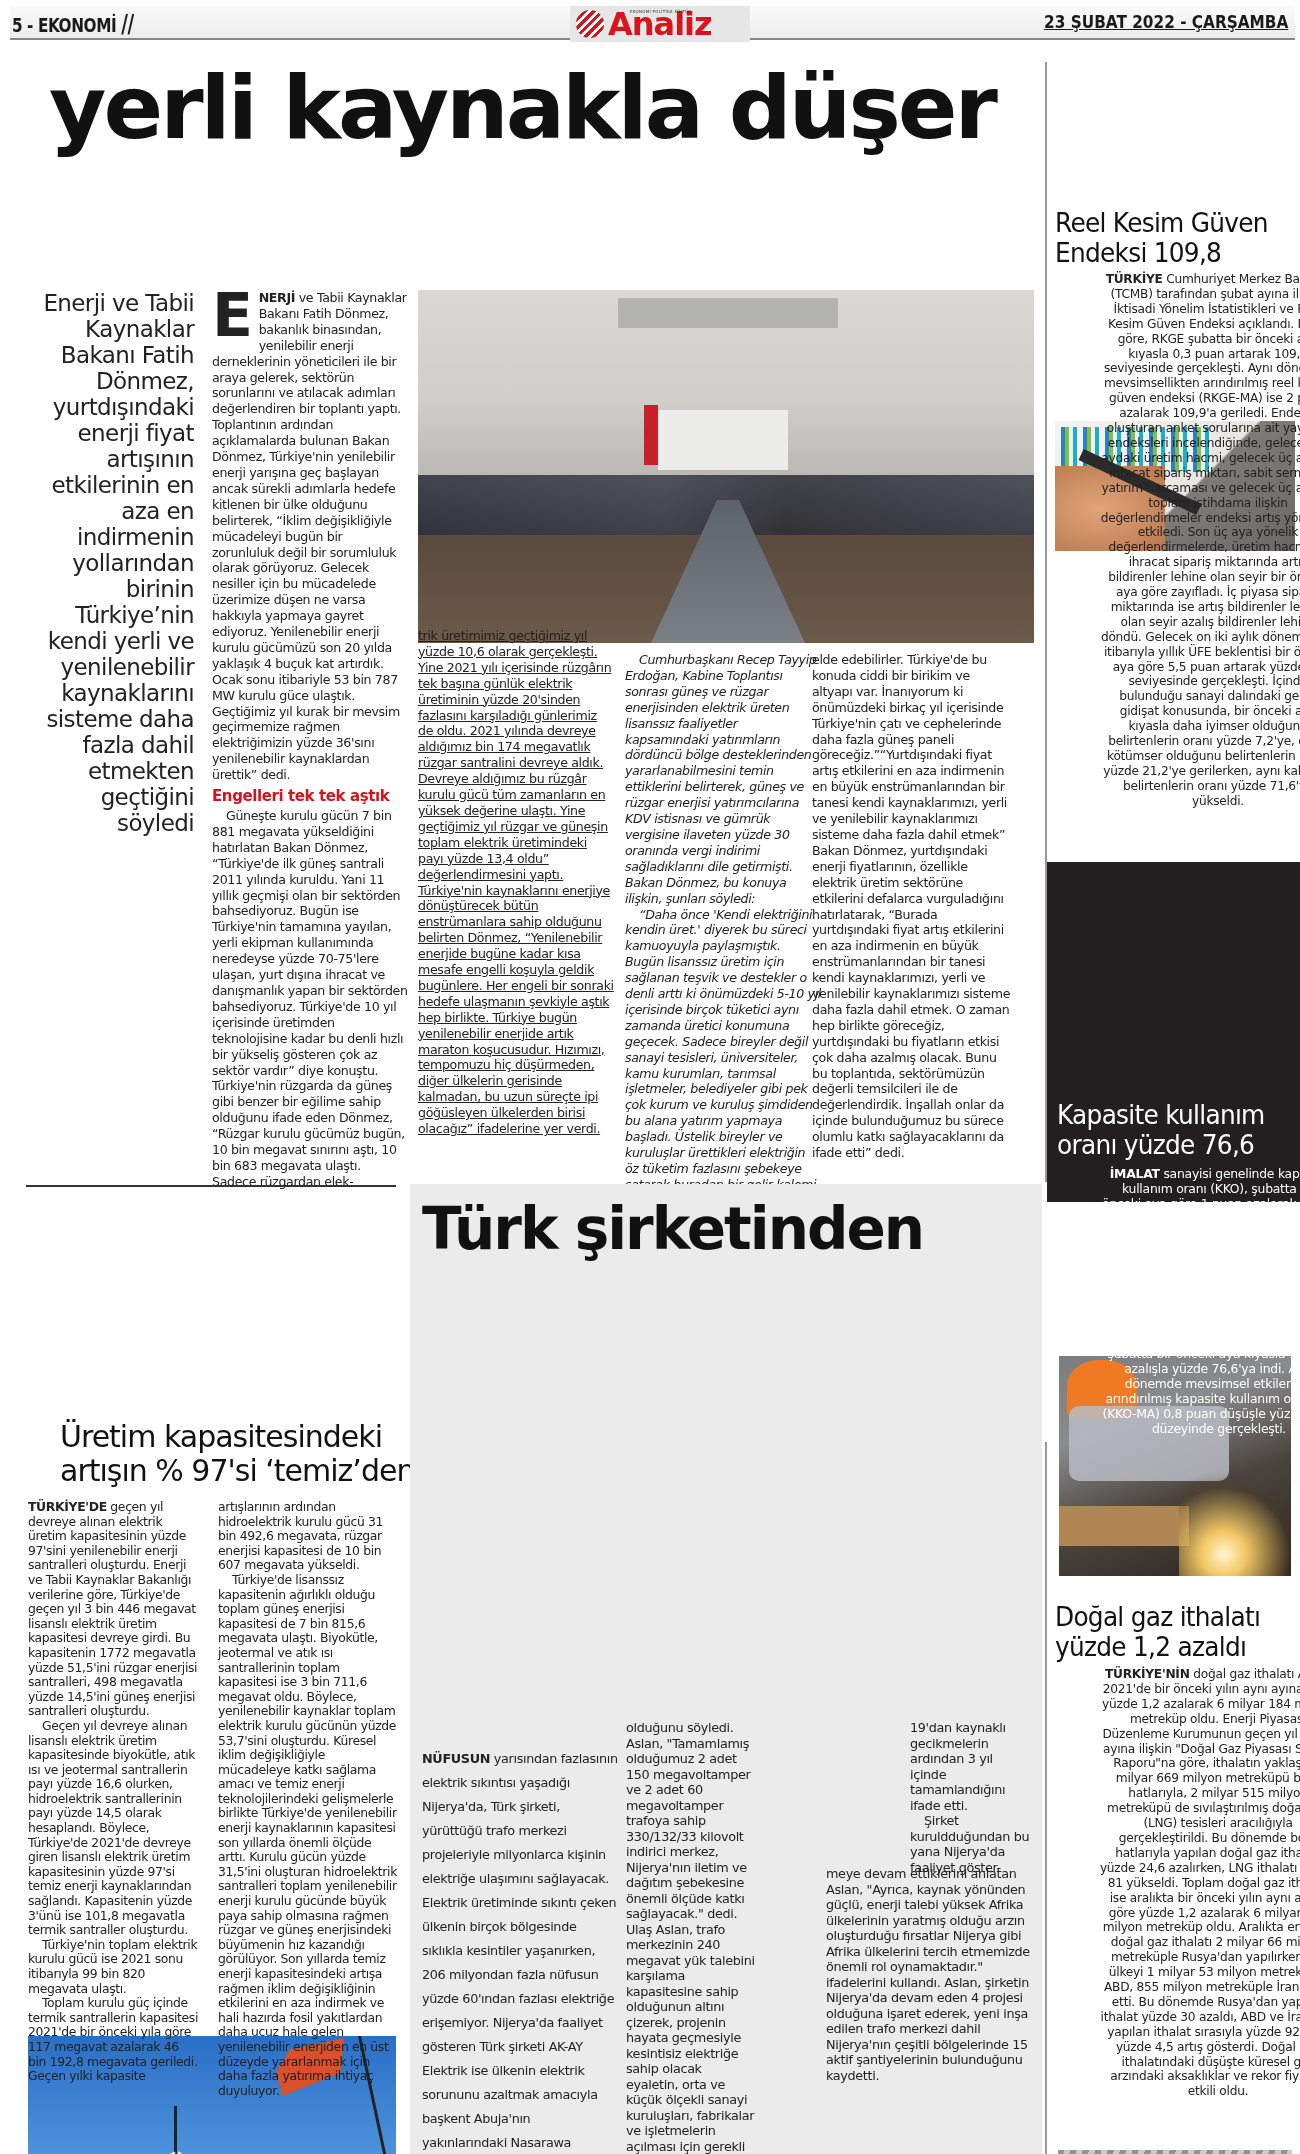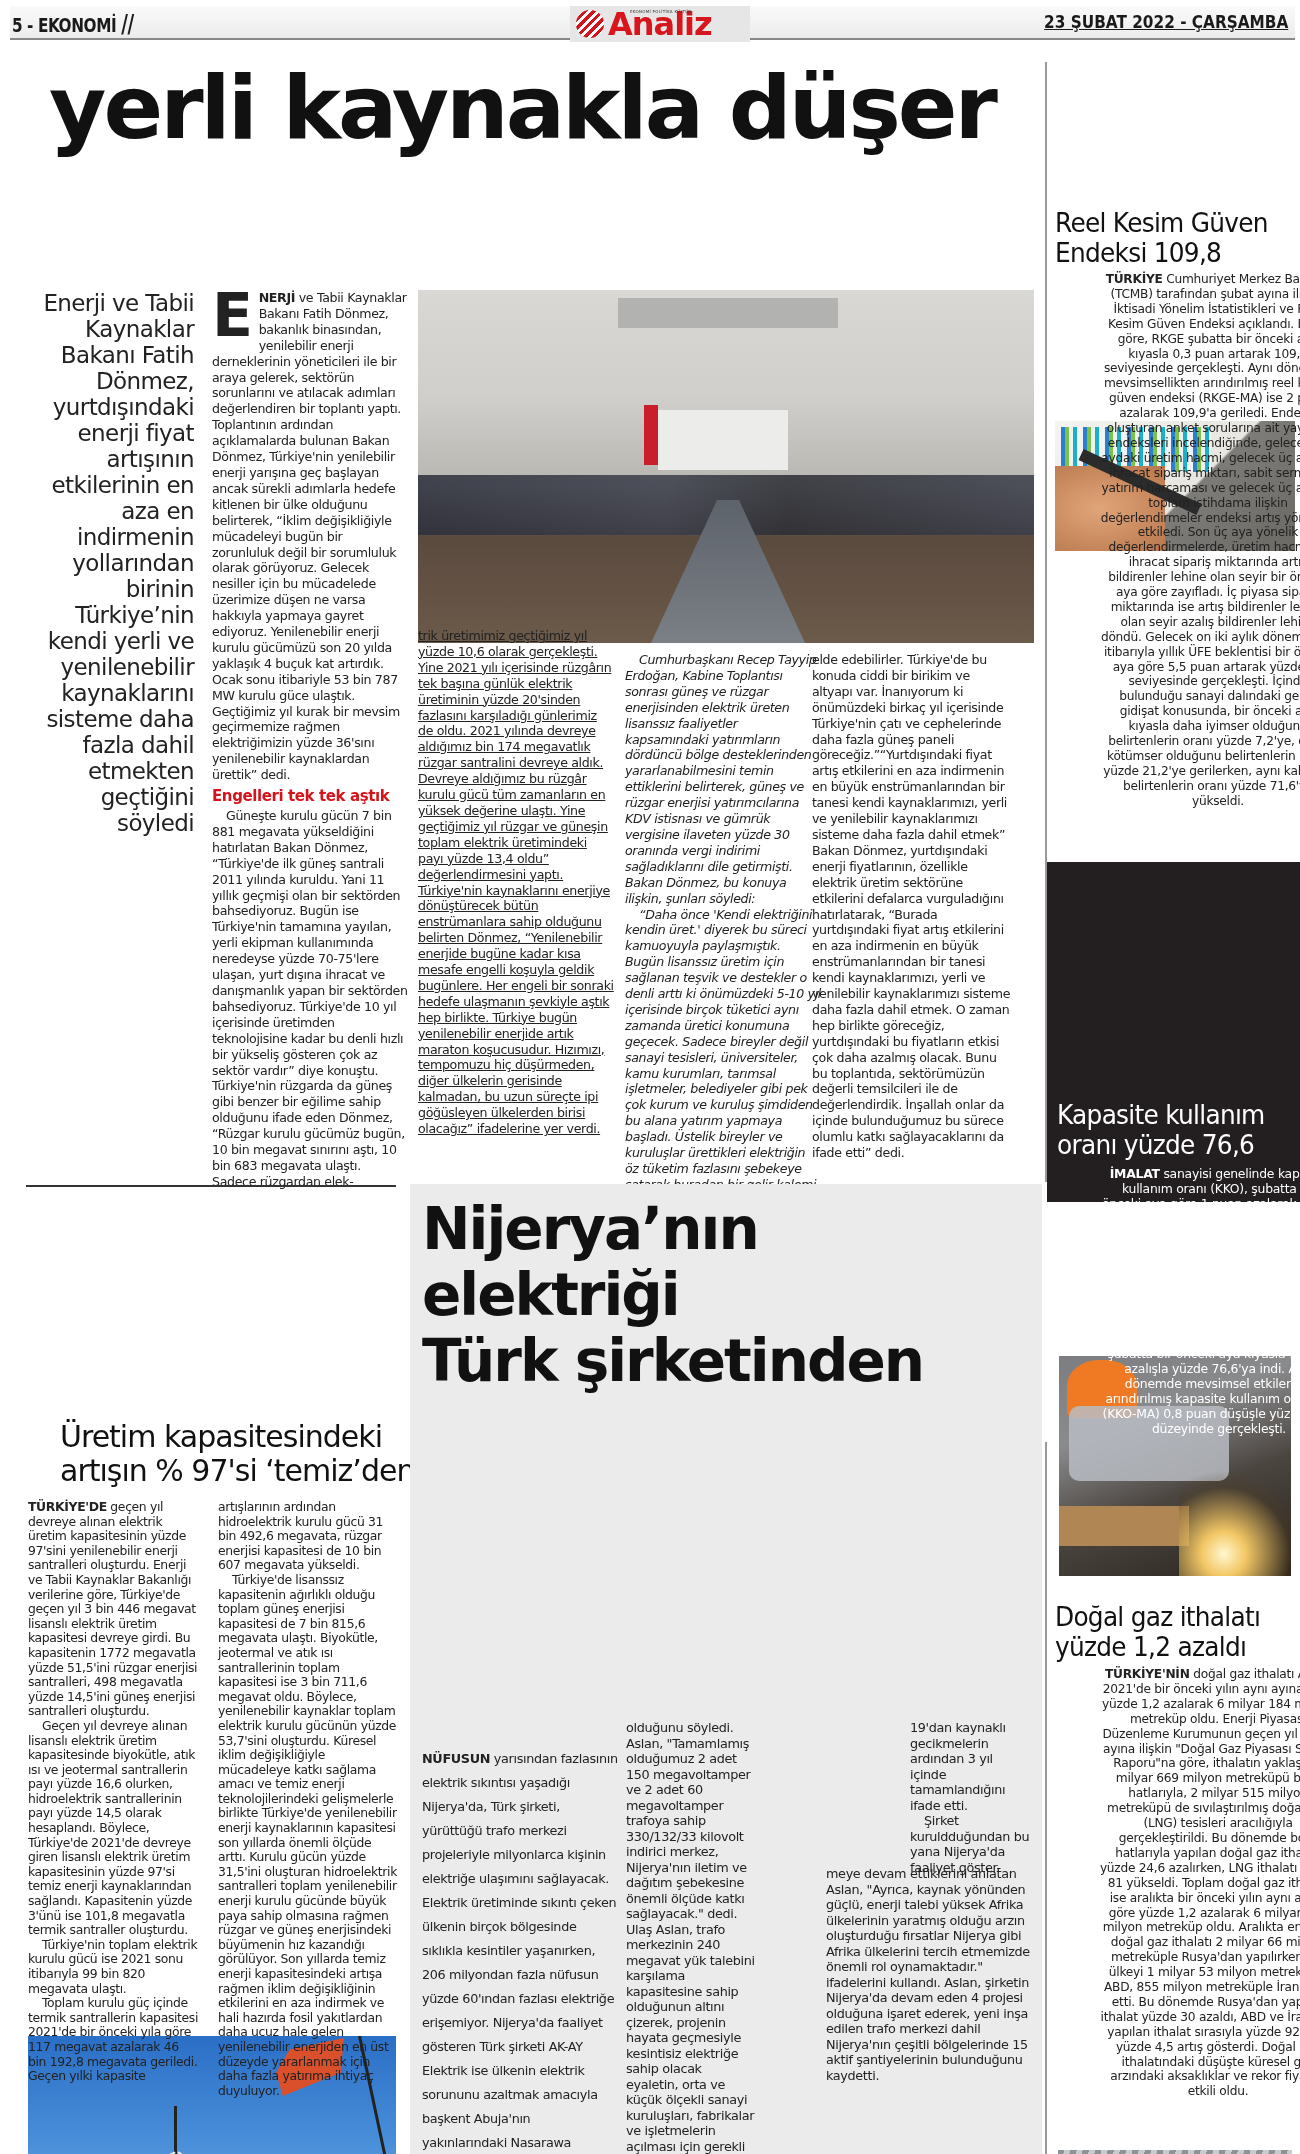--- a/index.html
+++ b/index.html
@@ -147,21 +147,20 @@
   <p class="indent">Türkiye'nin toplam elektrik kurulu gücü ise 2021 sonu itibarıyla 99 bin 820 megavata ulaştı.</p>
   <p class="indent">Toplam kurulu güç içinde termik santrallerin kapasitesi 2021'de bir önceki yıla göre 117 megavat azalarak 46 bin 192,8 megavata geriledi. Geçen yılki kapasite</p>
 </div>
 <div class="abs col" style="left:218px; top:1500px; width:180px; font-size:12.4px; line-height:14.6px;">
   <p>artışlarının ardından hidroelektrik kurulu gücü 31 bin 492,6 megavata, rüzgar enerjisi kapasitesi de 10 bin 607 megavata yükseldi.</p>
   <p class="indent">Türkiye'de lisanssız kapasitenin ağırlıklı olduğu toplam güneş enerjisi kapasitesi de 7 bin 815,6 megavata ulaştı. Biyokütle, jeotermal ve atık ısı santrallerinin toplam kapasitesi ise 3 bin 711,6 megavat oldu. Böylece, yenilenebilir kaynaklar toplam elektrik kurulu gücünün yüzde 53,7'sini oluşturdu. Küresel iklim değişikliğiyle mücadeleye katkı sağlama amacı ve temiz enerji teknolojilerindeki gelişmelerle birlikte Türkiye'de yenilenebilir enerji kaynaklarının kapasitesi son yıllarda önemli ölçüde arttı. Kurulu gücün yüzde 31,5'ini oluşturan hidroelektrik santralleri toplam yenilenebilir enerji kurulu gücünde büyük paya sahip olmasına rağmen rüzgar ve güneş enerjisindeki büyümenin hız kazandığı görülüyor. Son yıllarda temiz enerji kapasitesindeki artışa rağmen iklim değişikliğinin etkilerini en aza indirmek ve hali hazırda fosil yakıtlardan daha ucuz hale gelen yenilenebilir enerjiden en üst düzeyde yararlanmak için daha fazla yatırıma ihtiyaç duyuluyor.</p>
 </div>
 
 <div class="abs nigeria-bg"></div>
 <div class="abs nigeria-title">
-  <div>Nijerya’nın elektriği</div>
   <div>Türk şirketinden</div>
 </div>
 
 <div class="abs col" style="left:422px; top:1720px; width:196px; font-size:12.8px; line-height:24px;margin-top:27px;">
   <p><b>NÜFUSUN</b><span> yarısından fazlasının elektrik sıkıntısı yaşadığı Nijerya'da, Türk şirketi, yürüttüğü trafo merkezi projeleriyle milyonlarca kişinin elektriğe ulaşımını sağlayacak. Elektrik üretiminde sıkıntı çeken ülkenin birçok bölgesinde sıklıkla kesintiler yaşanırken, 206 milyondan fazla nüfusun yüzde 60'ından fazlası elektriğe erişemiyor. Nijerya'da faaliyet gösteren Türk şirketi AK-AY Elektrik ise ülkenin elektrik sorununu azaltmak amacıyla başkent Abuja'nın yakınlarındaki Nasarawa eyaletinde tüm şehirlerin elektriğe ulaşımını sağlayacak.</span></p>
   <p class="indent">AK-AY Elektrik Nijerya Proje Koordinatörü Ulaş Aslan, şirketlerinin inşa ettiği trafo merkezinin Nasarawa eyaletinin enerji talebinin tamamını karşılayacak büyüklükte</p>
 </div>
 <div class="abs col" style="left:626px; top:1720px; width:130px; font-size:12.8px; line-height:15.5px;">
   <p>olduğunu söyledi. Aslan, "Tamamlamış olduğumuz 2 adet 150 megavoltamper ve 2 adet 60 megavoltamper trafoya sahip 330/132/33 kilovolt indirici merkez, Nijerya'nın iletim ve dağıtım şebekesine önemli ölçüde katkı sağlayacak." dedi. Ulaş Aslan, trafo merkezinin 240 megavat yük talebini karşılama kapasitesine sahip olduğunun altını çizerek, projenin hayata geçmesiyle kesintisiz elektriğe sahip olacak eyaletin, orta ve küçük ölçekli sanayi kuruluşları, fabrikalar ve işletmelerin açılması için gerekli altyapısının da sağlanmış olacağını vurguladı.</p>
 

